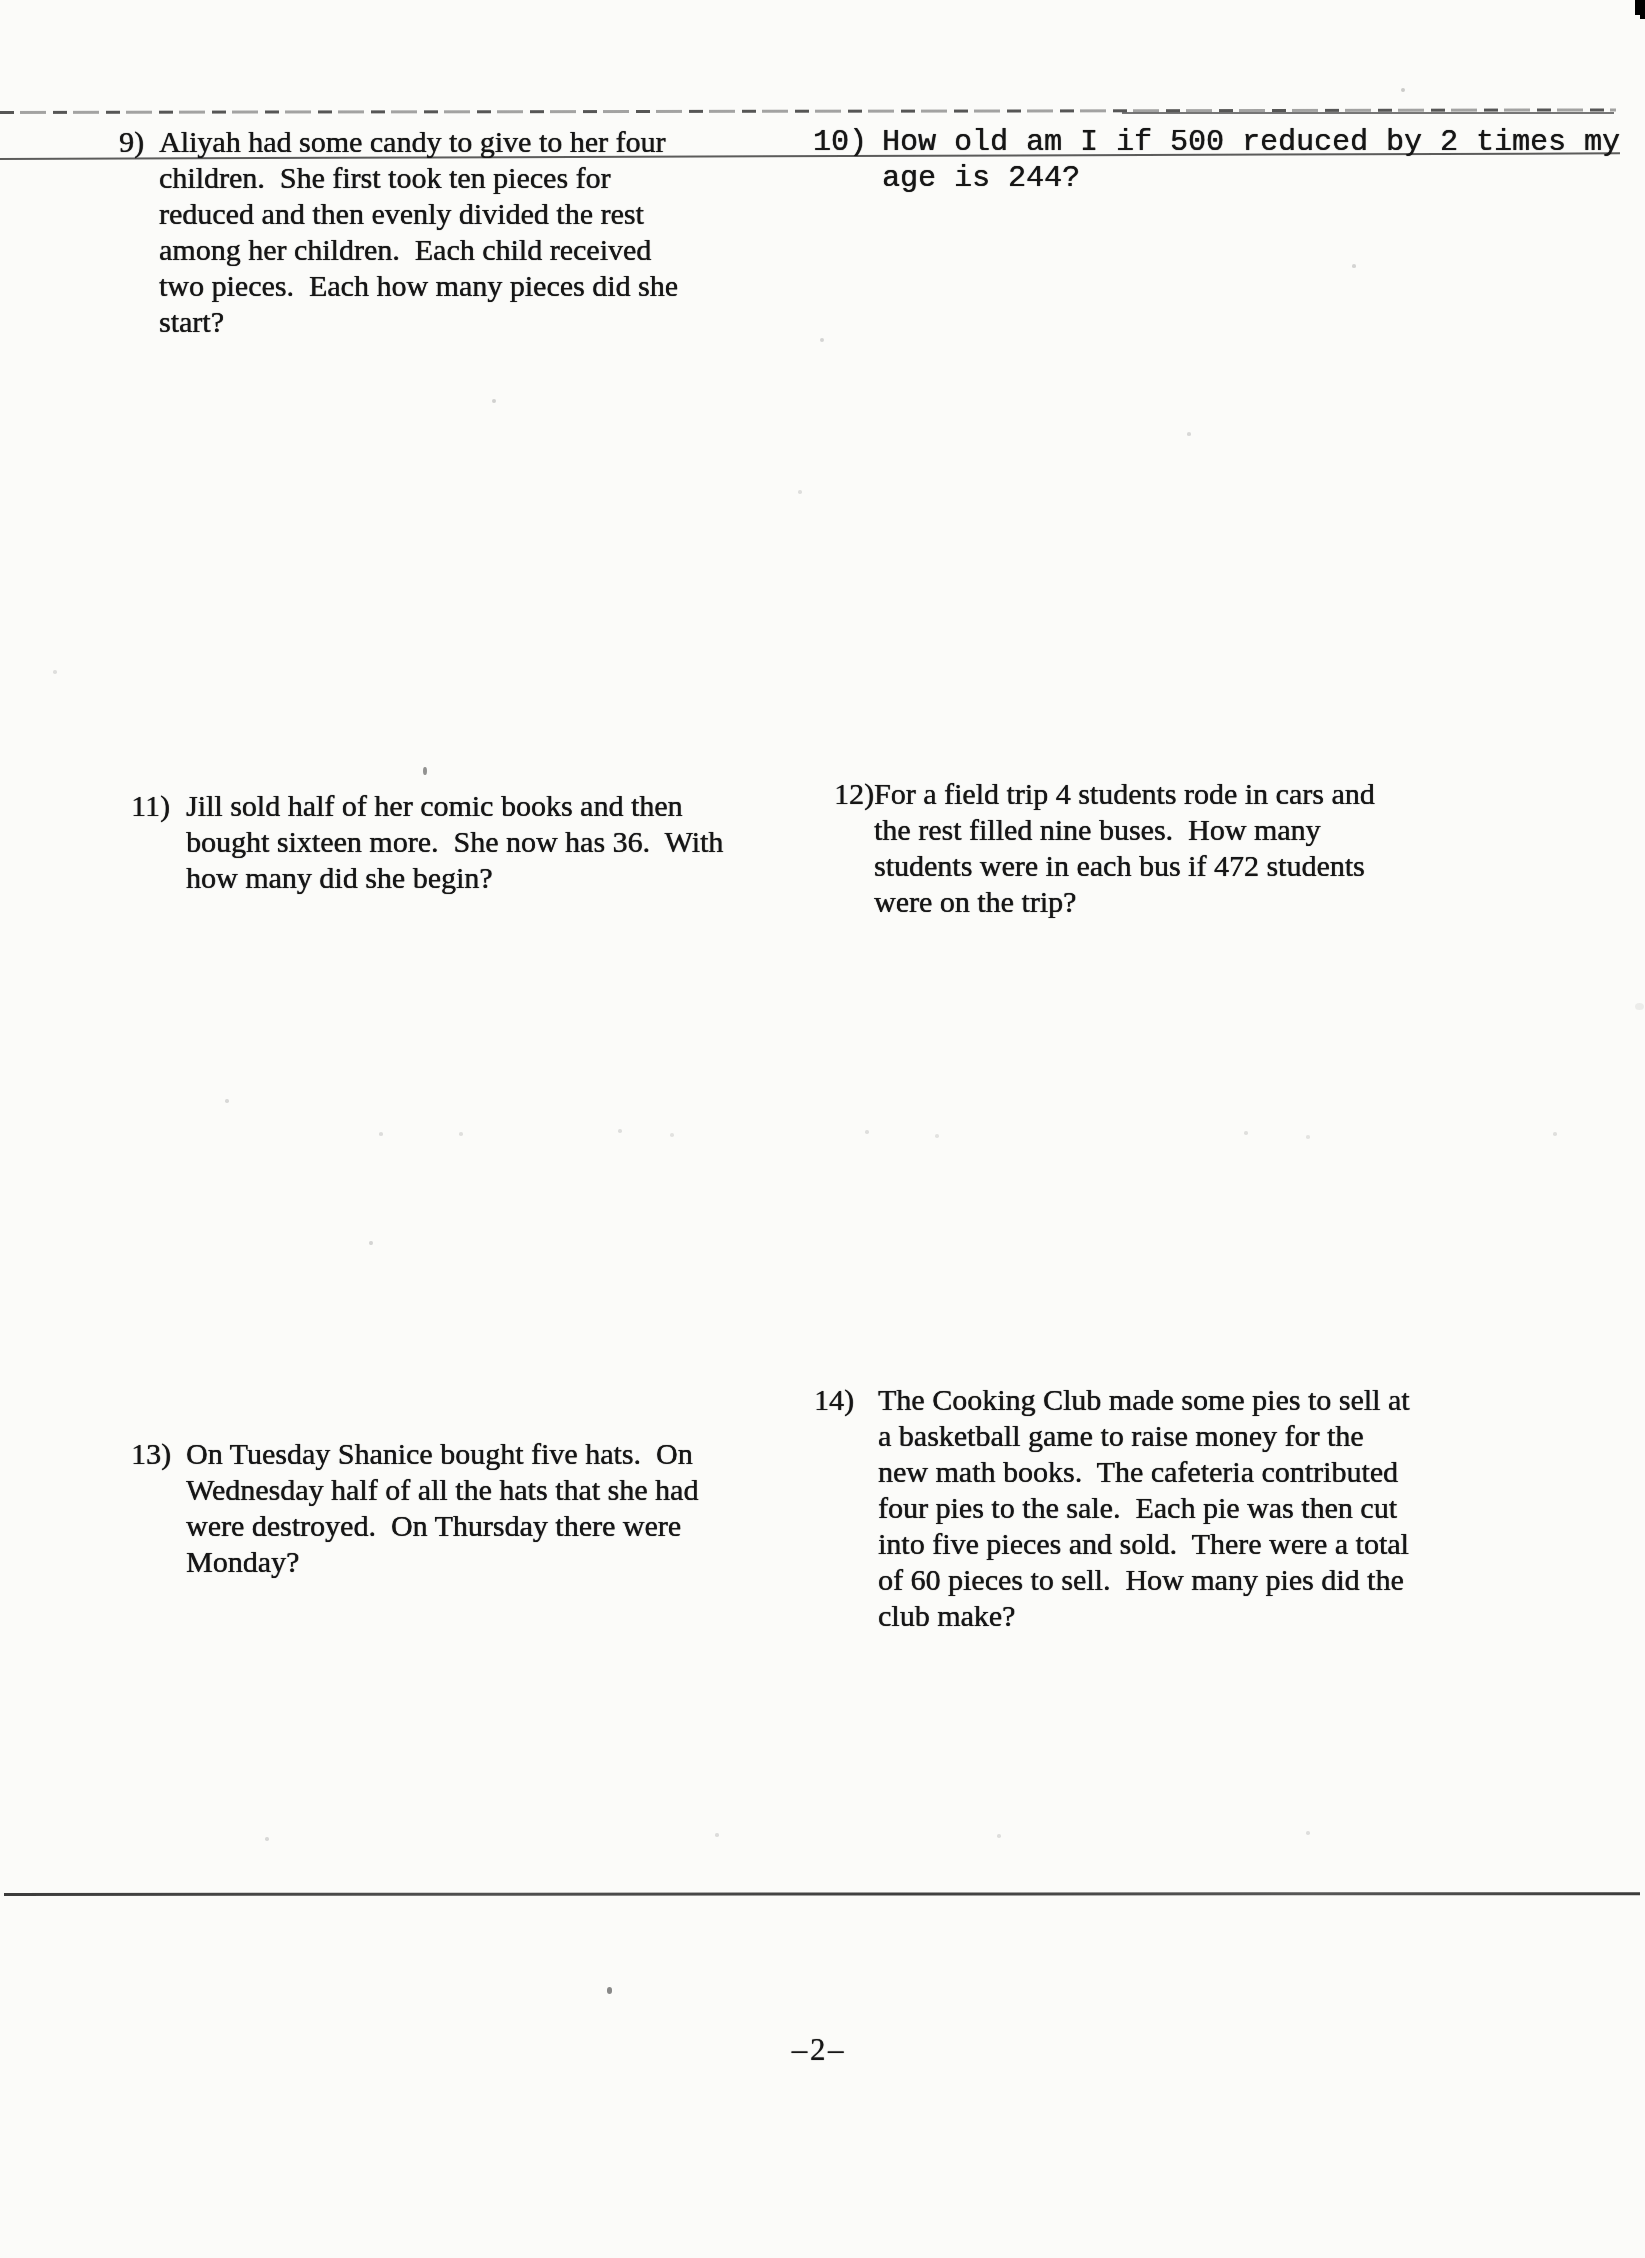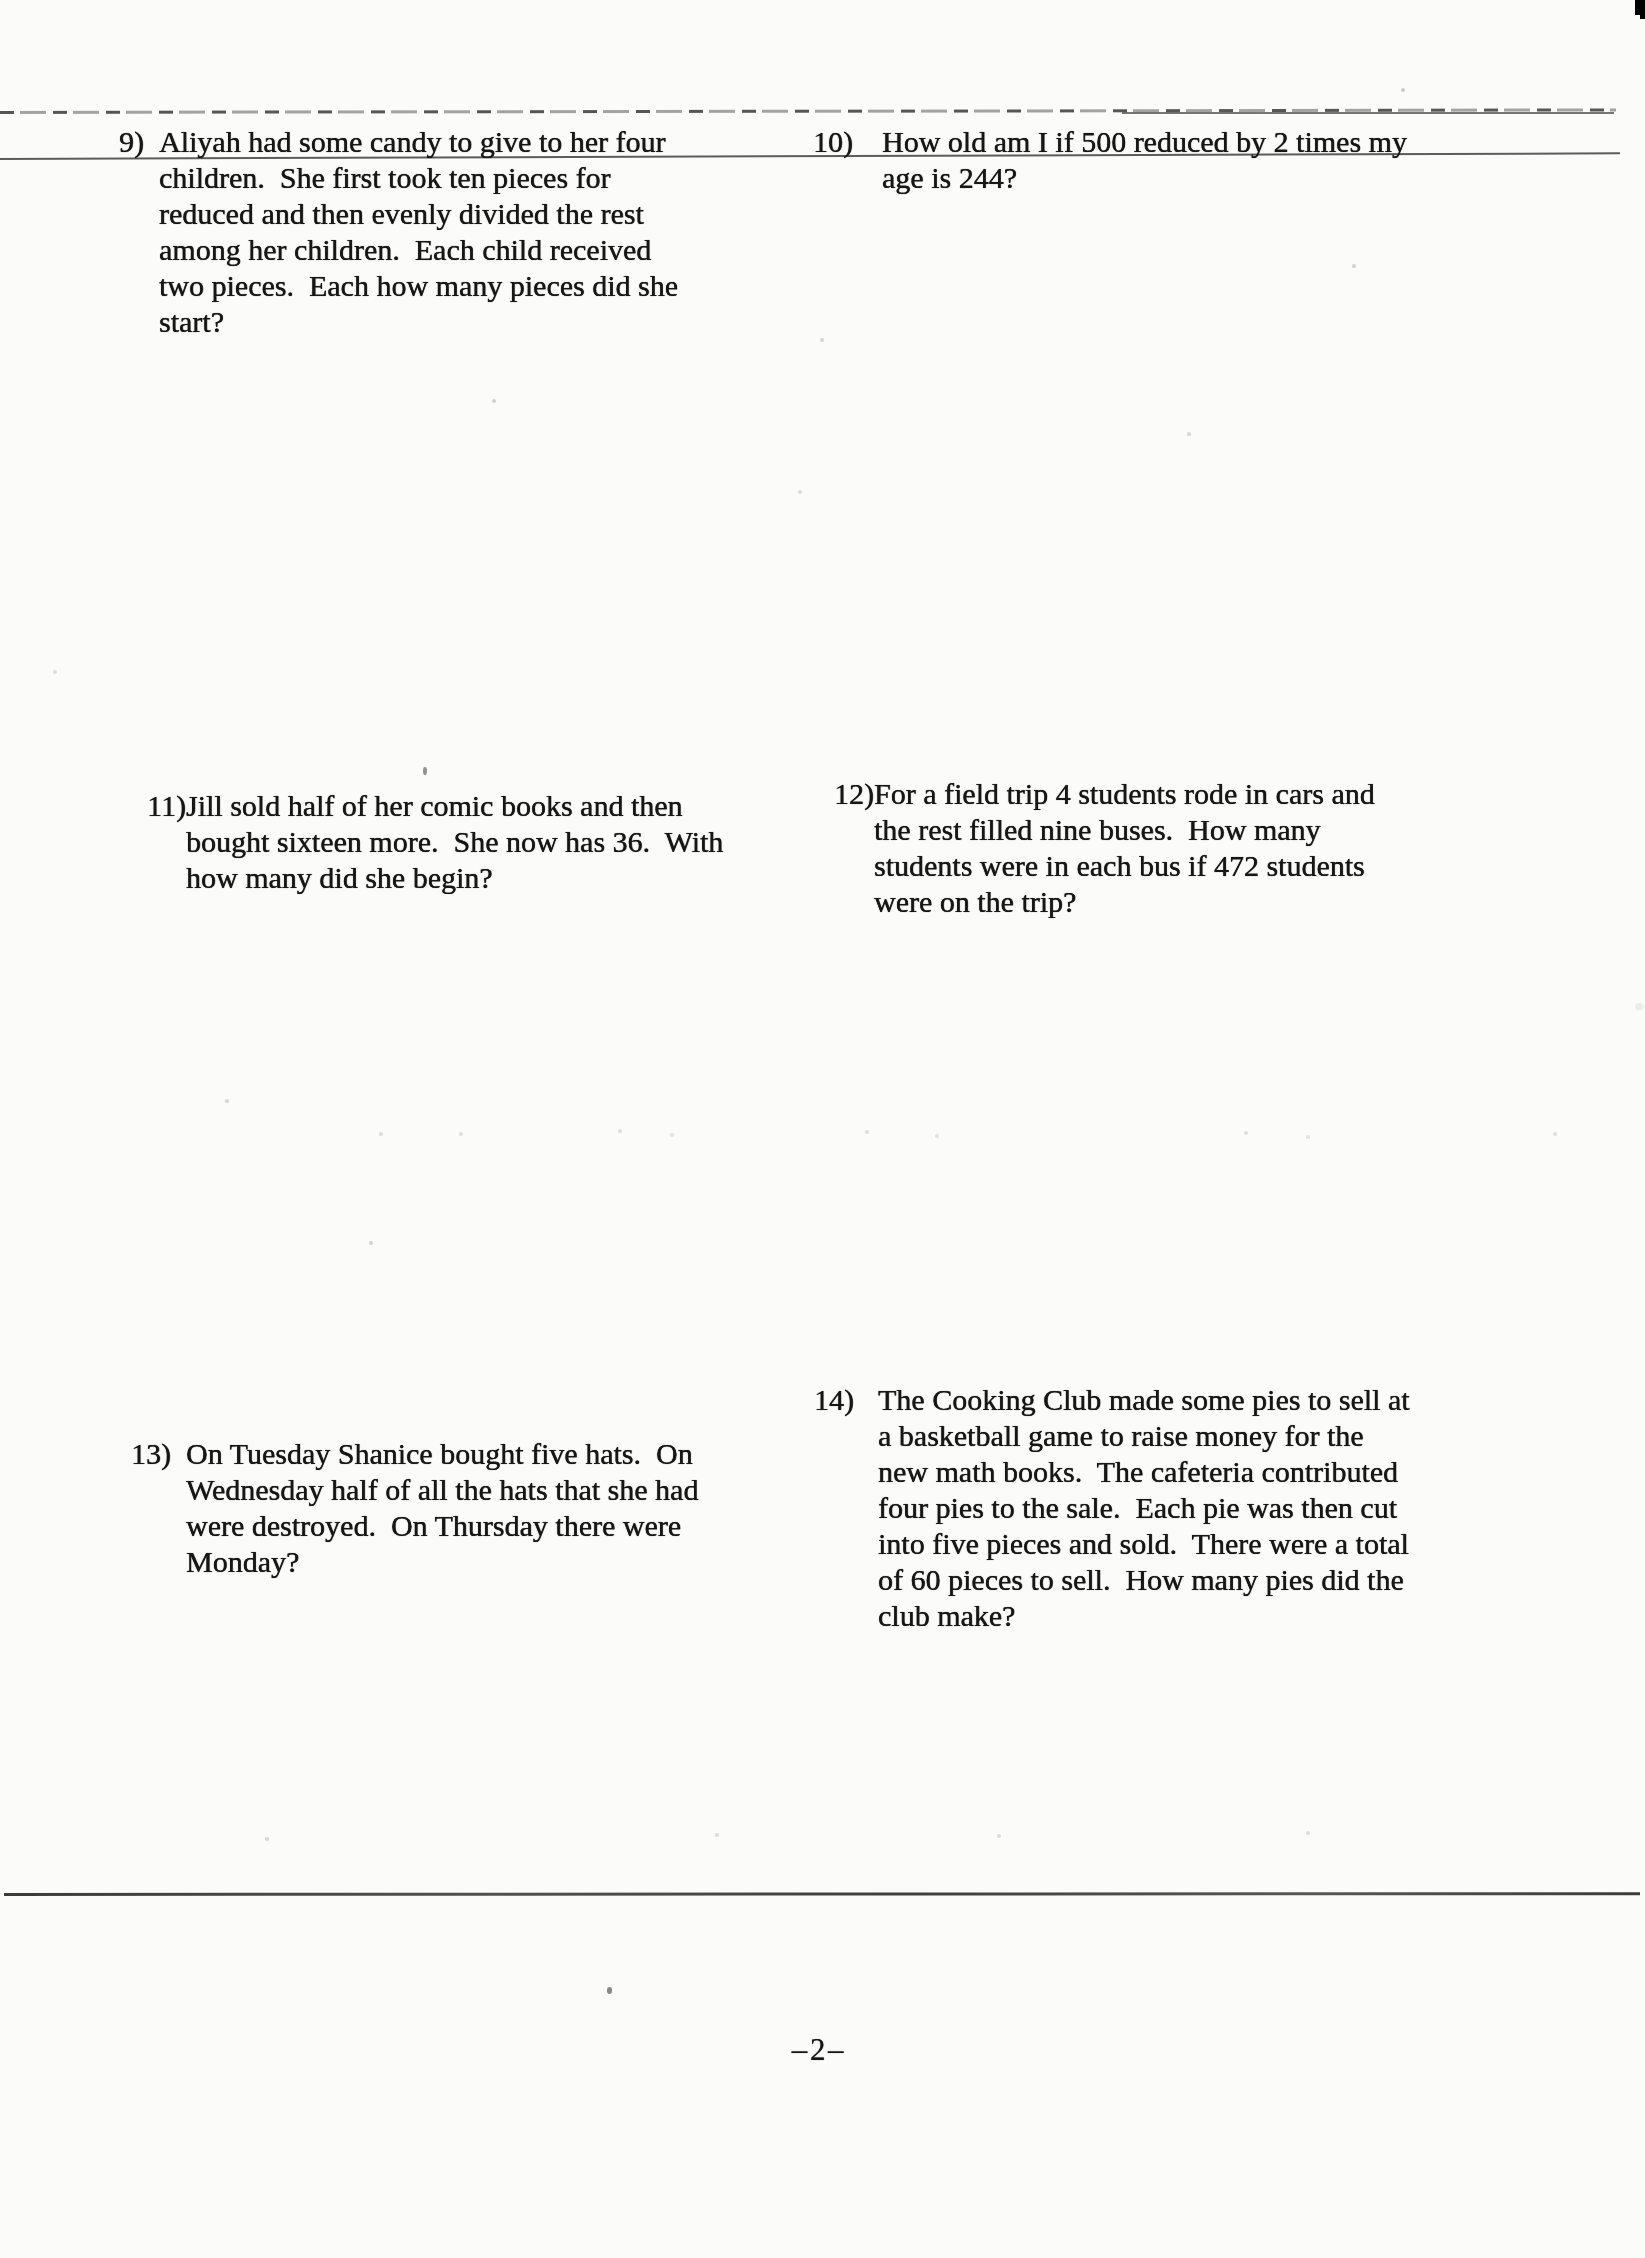--- a/index.html
+++ b/index.html
@@ -20,22 +20,22 @@
     display: flex;
     align-items: flex-start;
     font-size: 30px;
     line-height: 36px;
     text-shadow: 0 0 0.9px rgba(15,15,15,0.85), 0.4px 0.4px 0 rgba(15,15,15,0.5);
     white-space: pre;
   }
   .pnum { flex: 0 0 auto; }
   .plines .tline { white-space: pre; }
   .p9  { left: 119px; top: 124px;  }  .p9  .pnum { width: 40px; }
-  .p10 { left: 813px; top: 124px;  }  .p10 .pnum { width: 69px; }
-  .p11 { left: 131px; top: 788px;  }  .p11 .pnum { width: 55px; text-align: right; }
+  .p10 { left: 813px; top: 124px; font-family: Liberation Mono, monospace;  }  .p10 .pnum { width: 69px; }
+  .p11 { left: 131px; top: 788px;  }  .p11 .pnum { width: 55px; }
   .p12 { left: 814px; top: 776px;  }  .p12 .pnum { width: 60px; text-align: right; }
   .p13 { left: 131px; top: 1436px; }  .p13 .pnum { width: 55px; }
   .p14 { left: 814px; top: 1382px; }  .p14 .pnum { width: 64px; }
   
   .scanline { position: absolute; }
   .line-top-dashed {
     left: 0; top: 111px; width: 1616px; height: 2.6px;
     transform: rotate(-0.09deg); transform-origin: left center;
     background: repeating-linear-gradient(90deg,
       rgba(45,45,45,0.80) 0px, rgba(45,45,45,0.80) 14px,

